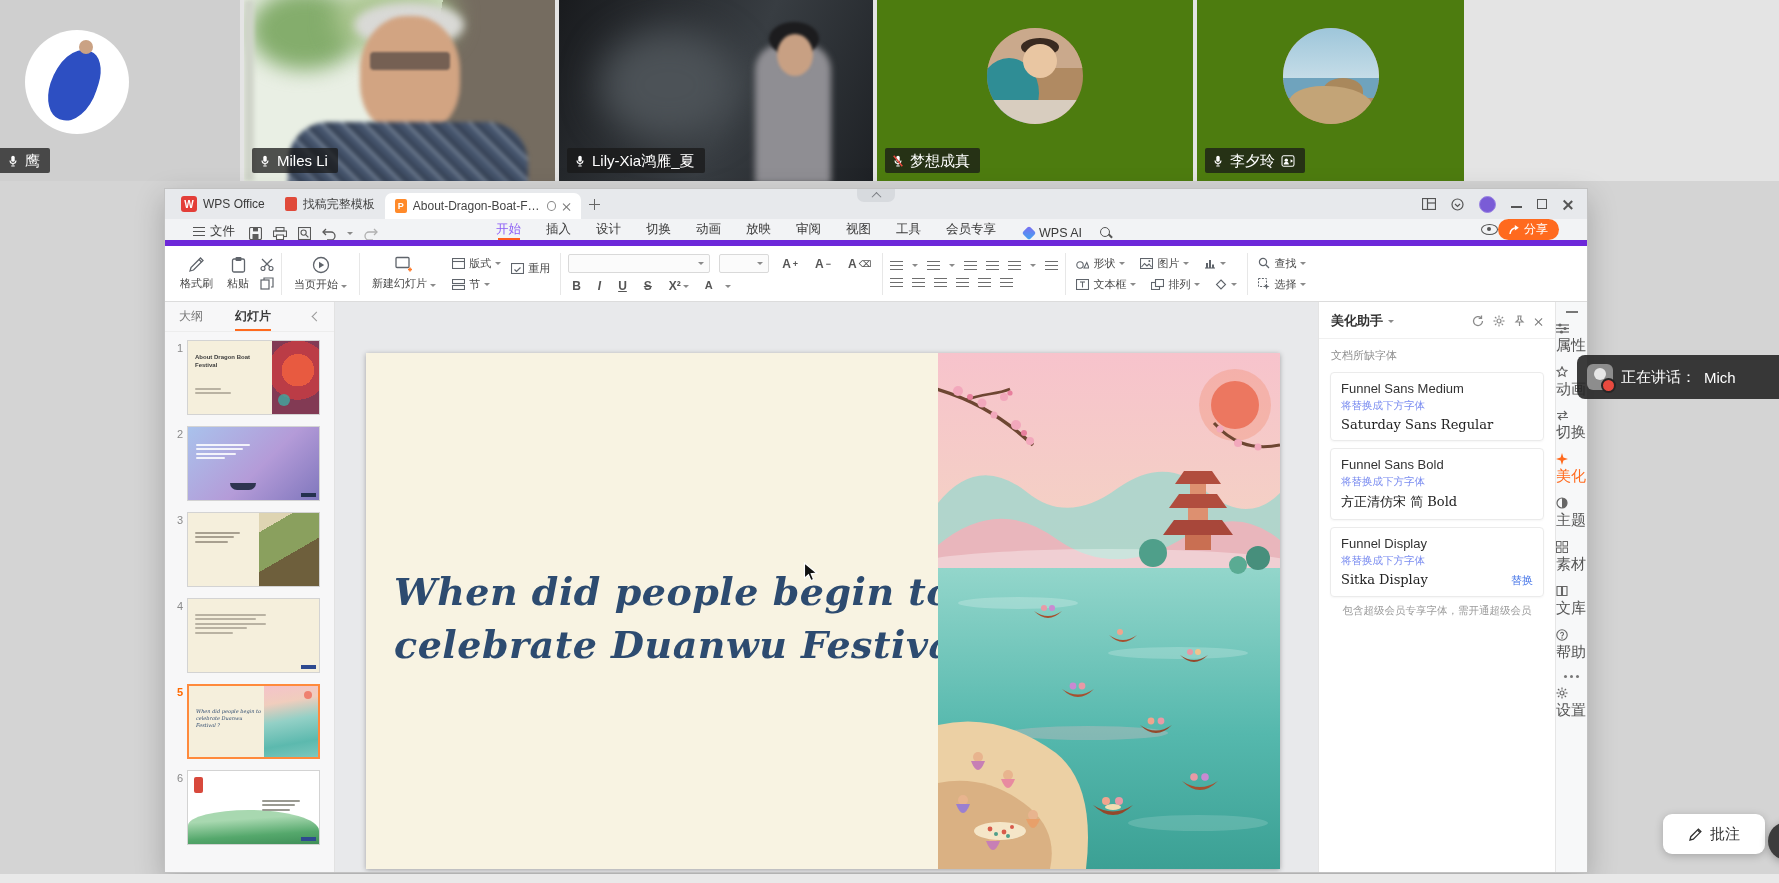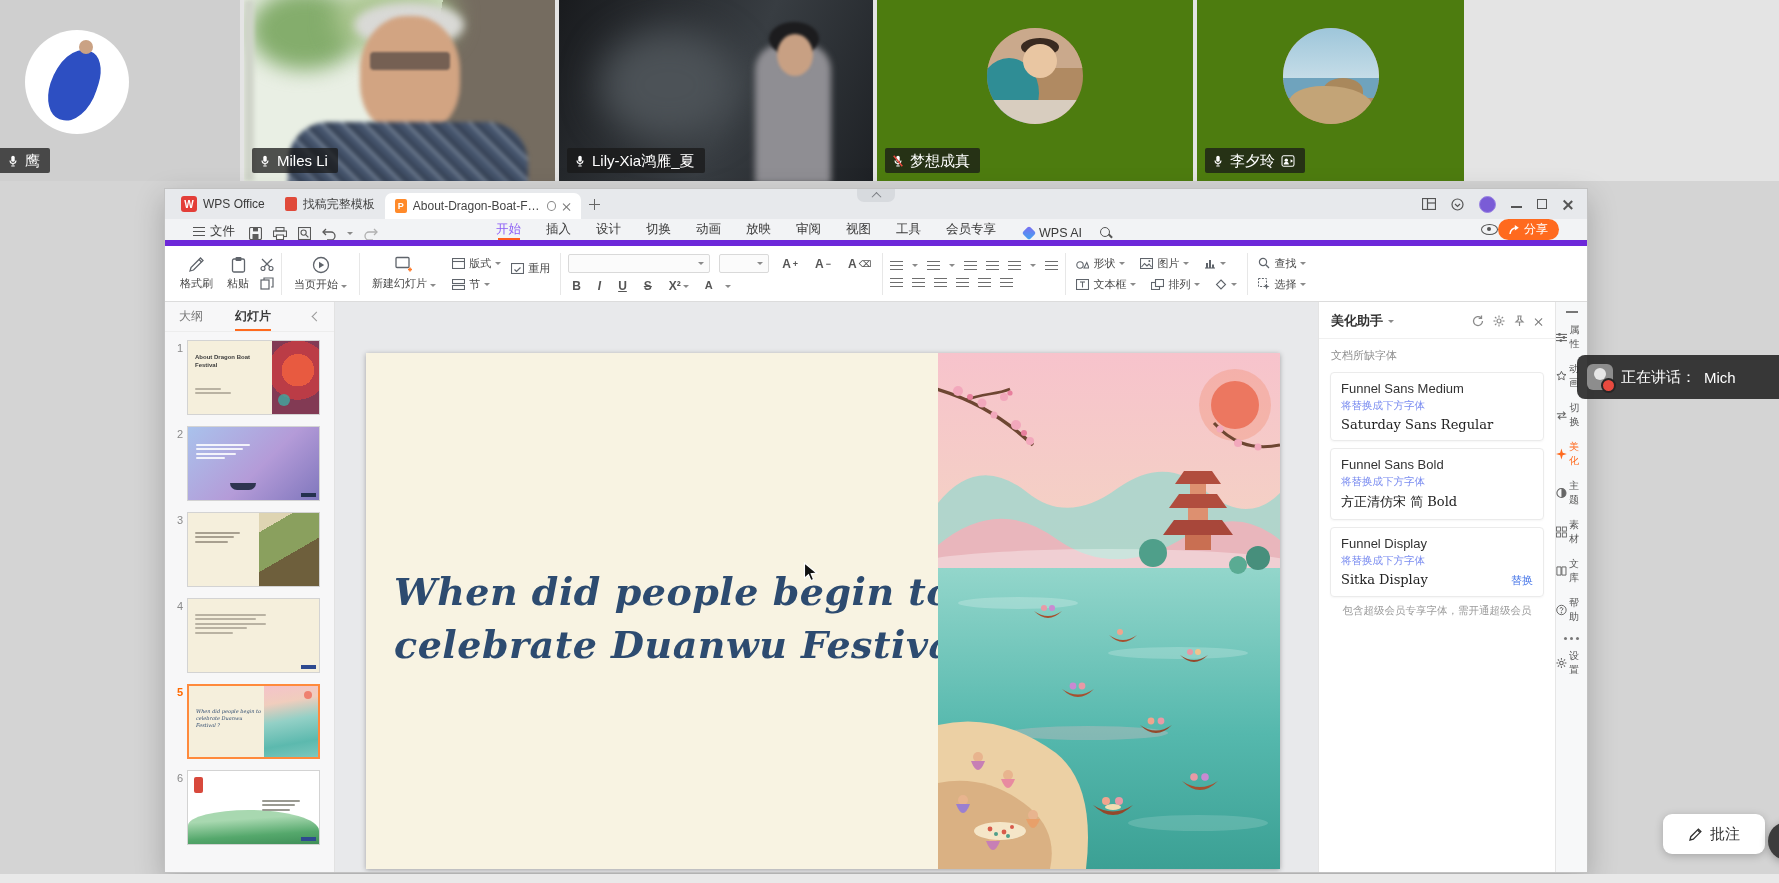--- a/index.html
+++ b/index.html
@@ -170,21 +170,21 @@
 .frep{font-size:13px;color:#222;font-family:"DejaVu Serif",serif}
 .fcard:nth-of-type(1) .frep{font-style:italic}
 .fcard:nth-of-type(2) .frep{font-weight:bold}
 .flink{margin-left:auto;color:#4a78e8;font-size:11px}
 .dlbtn{margin:13px 11px 7px;height:30px;background:#ff4e33;border-radius:3px;color:#fff;font-size:13px;display:flex;align-items:center;justify-content:center}
 .bfoot{text-align:center;color:#9c9c9c;font-size:10.5px;padding:0 10px}
 
 
 .rail{position:absolute;right:0;top:113px;bottom:0;width:32px;background:#f7f8f9;border-left:1px solid #e6e6e6;display:flex;flex-direction:column;align-items:center;padding-top:5px}
 .rdash{width:12px;height:2px;background:#777;margin:4px 0 10px}
-.ritem{display:flex;align-items:center;gap:2px;font-size:10px;color:#555;margin-bottom:11px;width:100%}
+.ritem{display:flex;flex-direction:column;align-items:flex-start;gap:2px;font-size:15px;color:#555;margin-bottom:11px;width:100%}
 .ritem.on{color:#ff6a1e}
 .rdots{width:3px;height:3px;border-radius:50%;background:#777;box-shadow:6px 0 0 #777,-6px 0 0 #777;margin:2px 0 9px}
 
 
 .speak{position:absolute;left:1577px;top:355px;height:44px;width:230px;background:rgba(38,38,38,.9);border-radius:8px;display:flex;align-items:center;gap:8px;padding:0 10px;color:#fff;font-size:15px;white-space:nowrap;overflow:hidden}
 .spk-ava{position:relative;width:26px;height:26px;border-radius:6px;background:#8d8d8d;flex:0 0 auto}
 .spk-ava::before{content:"";position:absolute;left:7px;top:4px;width:12px;height:12px;border-radius:50%;background:#e6e6e6}
 .spk-ava::after{content:"";position:absolute;right:-3px;bottom:-3px;width:11px;height:11px;border-radius:50%;background:#e84a3f;border:2px solid #262626}
 .annot{position:absolute;left:1663px;top:814px;width:102px;height:40px;background:#fff;border-radius:9px;box-shadow:0 2px 9px rgba(0,0,0,.22);display:flex;align-items:center;justify-content:center;gap:7px;font-size:15px;color:#333}
 .edgecircle{position:absolute;left:1768px;top:822px;width:38px;height:38px;border-radius:50%;background:#3c3c3c;box-shadow:0 2px 8px rgba(0,0,0,.3)}

